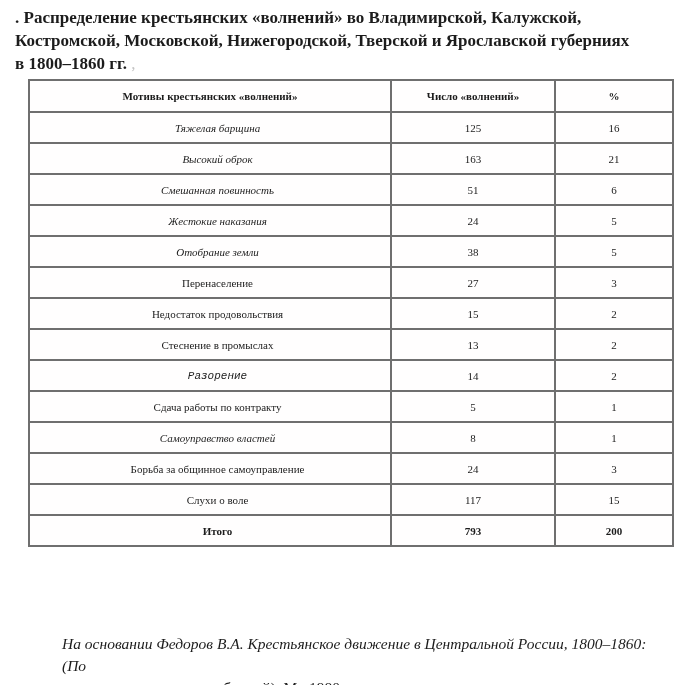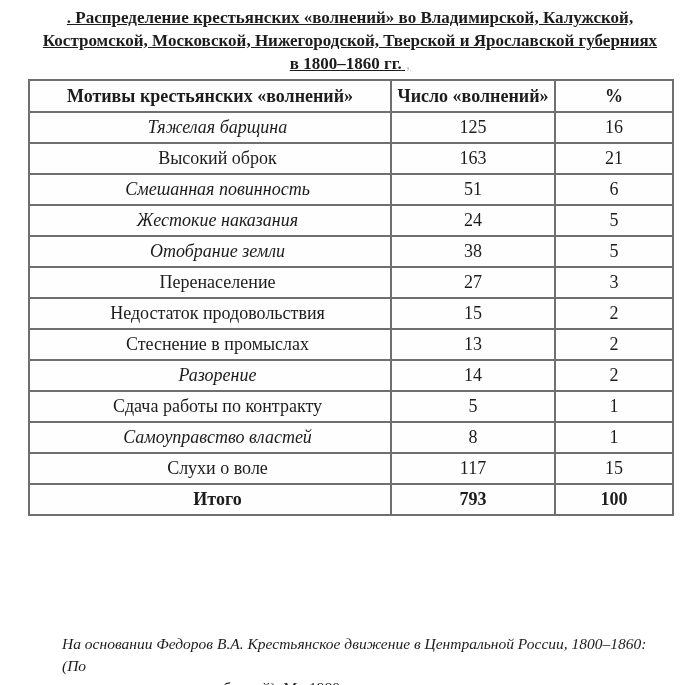--- a/index.html
+++ b/index.html
@@ -7,41 +7,40 @@
     width: 700px; height: 685px;
     background: #ffffff;
     color: #1c1c1c;
     font-family: "Liberation Serif", serif;
     position: relative;
     overflow: hidden;
   }
   .title {
     position: absolute;
     top: 6px; left: 15px; width: 670px;
-    text-align: center;
+    text-align: left;
     font-weight: bold;
     font-size: 17px;
     line-height: 23px;
-    text-decoration: underline;
   }
   .artifact { color: #c4c4c4; font-weight: normal; }
   table.data {
     position: absolute;
     top: 79px; left: 28px;
     width: 644px;
     border-collapse: collapse;
     table-layout: fixed;
     border: 2px solid #646464;
   }
   col.c1 { width: 362px; }
   col.c2 { width: 164px; }
   col.c3 { width: 118px; }
   th, td {
     border: 2px solid #6f6f6f;
-    font-size: 18px;
+    font-size: 11px;
     padding: 0;
     vertical-align: middle;
     background: #fffefe;
   }
   th {
     height: 30px;
     font-weight: bold;
     text-align: center;
   }
   td { height: 29px; }
@@ -80,21 +79,21 @@
       <th>%</th>
     </tr>
   </thead>
   <tbody>
     <tr>
       <td class="motive" style="font-style: italic;">Тяжелая барщина</td>
       <td class="num">125</td>
       <td class="num">16</td>
     </tr>
     <tr>
-      <td class="motive" style="">Высокий оброк</td>
+      <td class="motive" style="font-style: italic;">Высокий оброк</td>
       <td class="num">163</td>
       <td class="num">21</td>
     </tr>
     <tr>
       <td class="motive" style="font-style: italic;">Смешанная повинность</td>
       <td class="num">51</td>
       <td class="num">6</td>
     </tr>
     <tr>
       <td class="motive" style="font-style: italic; border-radius: 6px;">Жестокие наказания</td>
@@ -115,43 +114,48 @@
       <td class="motive">Недостаток продовольствия</td>
       <td class="num">15</td>
       <td class="num">2</td>
     </tr>
     <tr>
       <td class="motive">Стеснение в промыслах</td>
       <td class="num">13</td>
       <td class="num">2</td>
     </tr>
     <tr>
-      <td class="motive" style="font-style: italic;">Разорение</td>
+      <td class="motive" style="font-style: italic; font-family: Liberation Mono, monospace;">Разорение</td>
       <td class="num">14</td>
       <td class="num">2</td>
     </tr>
     <tr>
       <td class="motive">Сдача работы по контракту</td>
       <td class="num">5</td>
       <td class="num">1</td>
     </tr>
     <tr>
       <td class="motive" style="font-style: italic;">Самоуправство властей</td>
       <td class="num">8</td>
       <td class="num">1</td>
     </tr>
     <tr>
+      <td class="motive">Борьба за общинное самоуправление</td>
+      <td class="num">24</td>
+      <td class="num">3</td>
+    </tr>
+    <tr>
       <td class="motive">Слухи о воле</td>
       <td class="num">117</td>
       <td class="num">15</td>
     </tr>
     <tr class="total">
       <td class="motive">Итого</td>
       <td class="num">793</td>
-      <td class="num">100</td>
+      <td class="num">200</td>
     </tr>
   </tbody>
 </table>
 
 <p class="footer">
   <span class="l1">На основании Федоров В.А. Крестьянское движение в Центральной России, 1800–1860: (По</span>
   <span class="l2">материалам центр.-пром. губерний). М., 1980</span>
 </p>
 
 </body></html>

